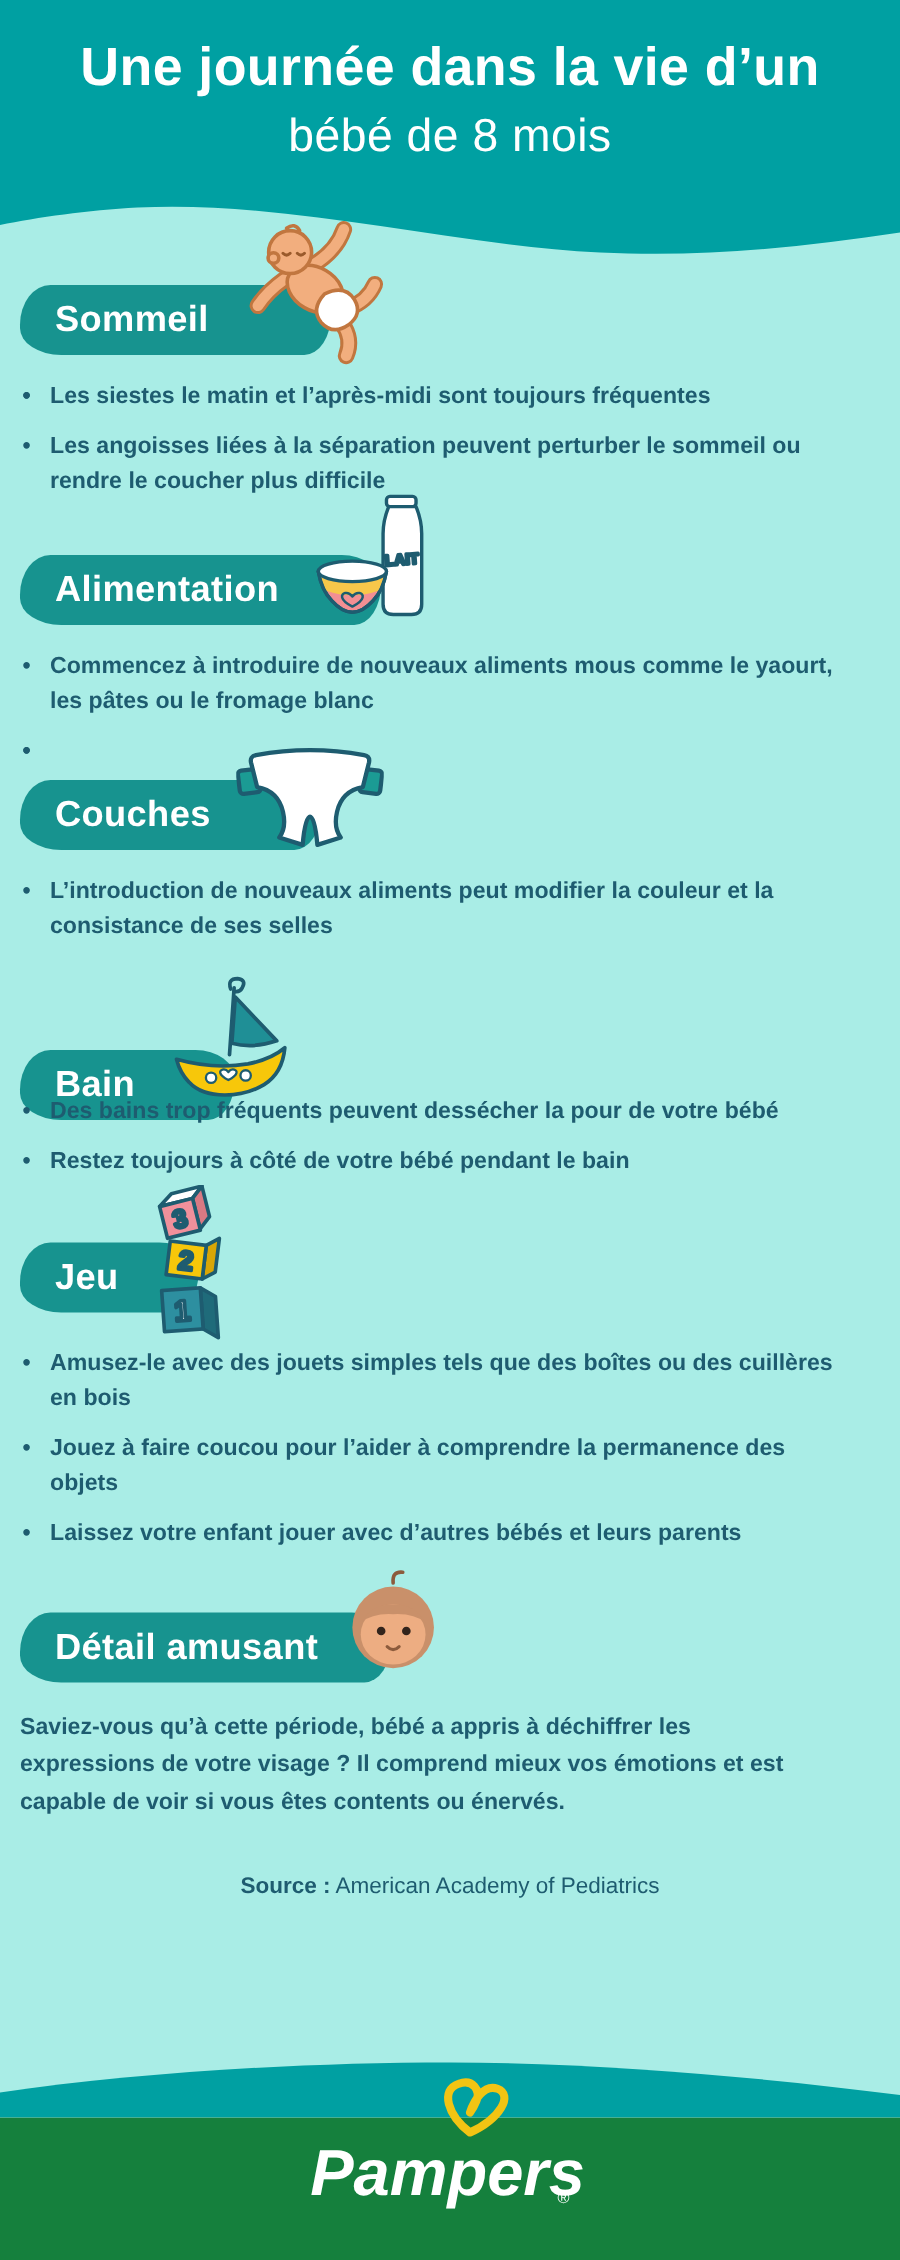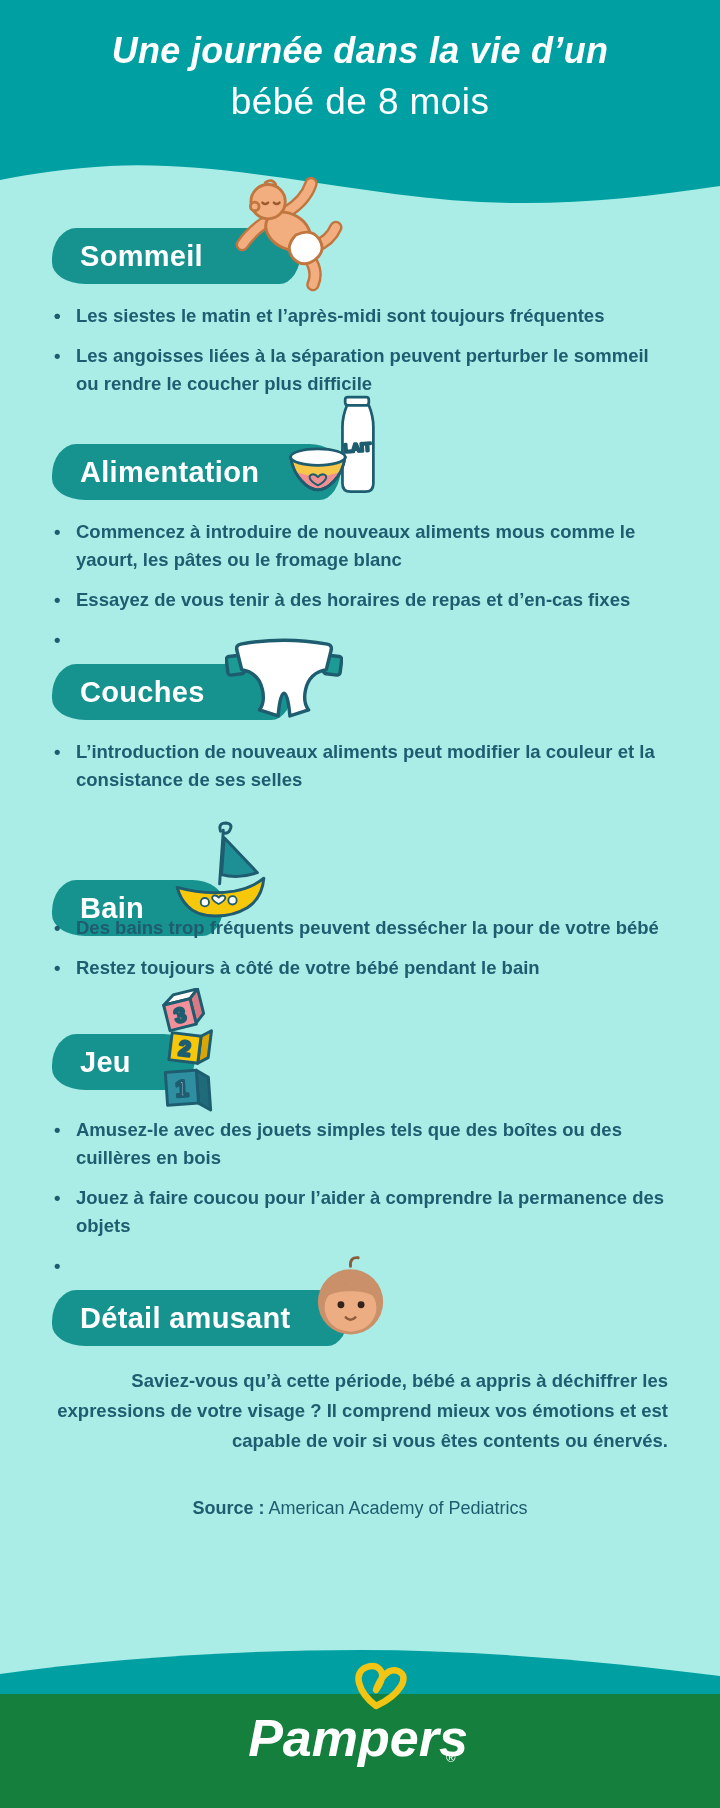--- a/index.html
+++ b/index.html
@@ -4,25 +4,25 @@
 <style>
   html,body{margin:0;padding:0;}
   body{
     width:720px;height:1808px;position:relative;overflow:hidden;
     background:#A9EDE6;
     font-family:"Liberation Sans", sans-serif;
     -webkit-font-smoothing:antialiased;
   }
   
   .header-bg{background:#00A0A2;height:122px;padding-top:30px;text-align:center;color:#fff;}
-  .title-line1{font-size:36px;font-weight:700;letter-spacing:.3px;font-style:italic;}
+  .title-line1{font-size:43px;font-weight:700;letter-spacing:.3px;}
   .title-line2{font-size:37px;font-weight:400;margin-top:9px;letter-spacing:.4px;}
   .header-wave{display:block;}
   
-  .main{padding:0 52px;position:relative;}
+  .main{padding:0 16px;position:relative;}
   .sec{position:relative;}
   .sec-s1{margin-top:14px;}
   .sec-s2{margin-top:46px;}
   .sec-s3{margin-top:50px;}
   .sec-s4{margin-top:46px;}
   .sec-s5{margin-top:52px;}
   .sec-s6{margin-top:50px;}
   .sec-head{position:relative;height:56px;}
   .pill{
     position:relative;display:inline-flex;align-items:center;height:56px;
@@ -39,21 +39,21 @@
   .p-s6{padding-right:58px;text-align:center;}  .i-s6{right:-48px;top:-38px;}
   
   .bullets{list-style:none;margin:18px 0 0;padding:0;}
   .bullets li{
     position:relative;padding-left:24px;margin-bottom:12px;
     font-size:18.5px;line-height:28px;font-weight:700;color:#1E5C70;max-width:640px;
   }
   .bullets .bm{position:absolute;left:2px;top:0;}
   .para{
     margin-top:20px;font-size:18.5px;line-height:30px;font-weight:700;
-    color:#1E5C70;max-width:640px;text-align:right;
+    color:#1E5C70;max-width:640px;
   }
   
   .source{margin-top:42px;text-align:center;font-size:18px;color:#1E5C70;}
   .source .lbl{font-weight:800;}
   .source .txt{font-weight:400;}
   
   .footer{position:absolute;left:0;bottom:0;width:720px;}
   .footer-wave{display:block;}
   .footer-bg{background:#15803d;height:114px;display:flex;justify-content:center;align-items:flex-start;}
   .logo{margin-top:-34px;}
@@ -117,21 +117,21 @@
             <path d="M5.5,70 q1.5,10 5.5,17 q23,8 46,0 q4,-7 5.5,-17 Z" fill="#F7C74A" stroke="none"></path>
             <path d="M4,70 q3,17 12,26 q9,10 18,10 q9,0 18,-10 q9,-9 12,-26 Z" fill="none"></path>
             <ellipse cx="34" cy="70" rx="30" ry="9" fill="#FFFFFF"></ellipse>
             <path d="M34,92 c-4,-5 -10,-3 -9,1 c1,4 9,8 9,8 c0,0 8,-4 9,-8 c1,-4 -5,-6 -9,-1" fill="none" stroke-width="2.2"></path>
           </g>
         </svg>
       </div>
     </div>
     <ul class="bullets">
       <li><span class="bm">•</span><span>Commencez à introduire de nouveaux aliments mous comme le yaourt, les pâtes ou le fromage blanc</span></li>
-      <li><span class="bm">•</span><span>Essayez de vous tenir à des horaires de repas et d’en-cas fixes</span></li>
+      <li><span class="bm">•</span></li>
       <li><span class="bm">•</span></li>
     </ul>
   </div>
 
   <div class="sec sec-s3">
     <div class="sec-head">
       <div class="pill p-s3">
         <span>Couches</span>
         <svg class="icon i-s3" width="118" height="94" viewBox="0 0 120 95">
           <g stroke="#1E5C70" stroke-width="3.5" stroke-linecap="round" stroke-linejoin="round">
@@ -192,21 +192,21 @@
               <rect x="14" y="86" width="32" height="34" fill="#2D8FA0"></rect>
               <text x="30" y="112" font-size="24" font-weight="800" fill="#FFFFFF" text-anchor="middle">1</text>
             </g>
           </g>
         </svg>
       </div>
     </div>
     <ul class="bullets" style="margin-top:26px;">
       <li><span class="bm">•</span><span>Amusez-le avec des jouets simples tels que des boîtes ou des cuillères en bois</span></li>
       <li><span class="bm">•</span><span>Jouez à faire coucou pour l’aider à comprendre la permanence des objets</span></li>
-      <li><span class="bm">•</span></li>
+      <li><span class="bm">•</span><span>Laissez votre enfant jouer avec d’autres bébés et leurs parents</span></li>
     </ul>
   </div>
 
   <div class="sec sec-s6">
     <div class="sec-head">
       <div class="pill p-s6">
         <span>Détail amusant</span>
         <svg class="icon i-s6" width="92" height="96" viewBox="0 0 95 100">
           <path d="M47,15 q-1,-10 8,-9" fill="none" stroke="#8C5B3C" stroke-width="3" stroke-linecap="round"></path>
           <circle cx="47" cy="52" r="34" fill="#C9906A"></circle>

